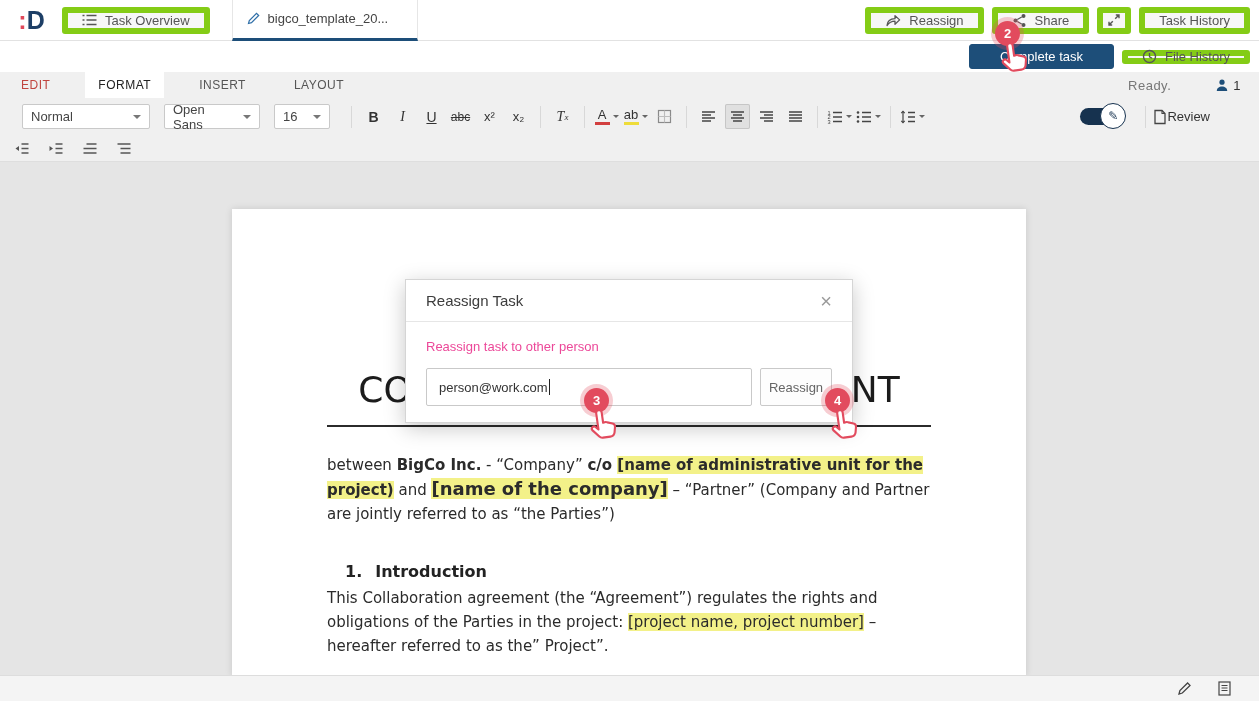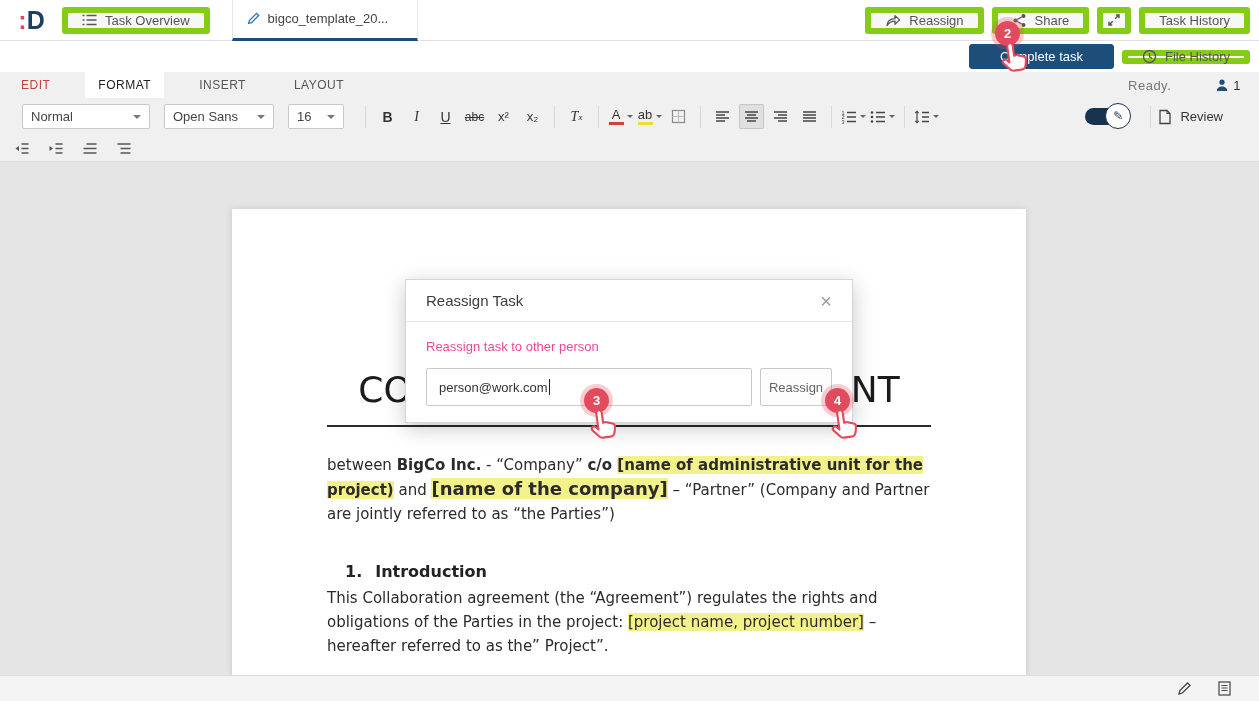--- a/index.html
+++ b/index.html
@@ -44,21 +44,21 @@
   .b-strike{text-decoration:line-through;font-size:12px}
   .b-supsub{font-size:13px}
   .b-clear{font-style:italic;font-family:"Liberation Serif",serif}
   .b-clear sub{font-size:9px}
   .fc{display:inline-flex;flex-direction:column;align-items:center;line-height:13px;font-size:13px}
   .bar{display:block;height:3px;width:15px;margin-top:1px}
   .bar.red{background:#d23f3f}
   .bar.yellow{background:#eedc3a}
   .toggle{width:36px;height:17px;background:#16324f;border-radius:9px;position:relative;margin-left:auto;margin-right:22px;cursor:pointer}
   .toggle .knob{position:absolute;right:-10px;top:-5px;width:26px;height:26px;background:#fff;border:1.5px solid #16324f;border-radius:50%;display:flex;align-items:center;justify-content:center;font-size:12px;color:#16324f}
-  .review-btn{display:flex;gap:8px;align-items:flex-start;font-size:13px;color:#333;margin-right:14px;cursor:pointer}
+  .review-btn{display:flex;gap:0;align-items:flex-start;font-size:13px;color:#333;margin-right:27px;cursor:pointer}
 
   
   .toolbar2{position:absolute;left:0;top:135px;width:100%;height:27px;background:#f0f0f0;border-bottom:1px solid #dedede;display:flex;align-items:center;padding:0 14px;gap:18px;z-index:3}
   .t2btn{display:inline-flex;align-items:center;cursor:pointer}
 
   
   .docarea{position:absolute;left:0;top:162px;width:100%;height:513px;background:#e5e5e5;overflow:hidden;z-index:1}
   .page{position:absolute;left:232px;top:47px;width:794px;height:467px;background:#fff;box-shadow:0 0 7px rgba(0,0,0,.13)}
   .page-content{padding:160px 95px 0;font-family:"DejaVu Sans",sans-serif;color:#2f2f2f}
   .doc-title{font-size:36px;color:#1c1c1c;white-space:nowrap;text-align:center;font-weight:400;padding-bottom:15px;border-bottom:2px solid #2b2b2b}
@@ -169,21 +169,21 @@
         <span>1</span>
       </span>
     </div>
   </div>
 
   <div class="toolbar">
     <div class="select" style="width:128px">
       <span>Normal</span>
       <span class="caret"></span>
     </div>
-    <div class="select" style="width:110px">
+    <div class="select" style="width:96px">
       <span>Open Sans</span>
       <span class="caret"></span>
     </div>
     <div class="select" style="width:56px">
       <span>16</span>
       <span class="caret"></span>
     </div>
     <div class="sep"></div>
     <div class="tbtn b-bold">B</div>
     <div class="tbtn b-italic">I</div>

